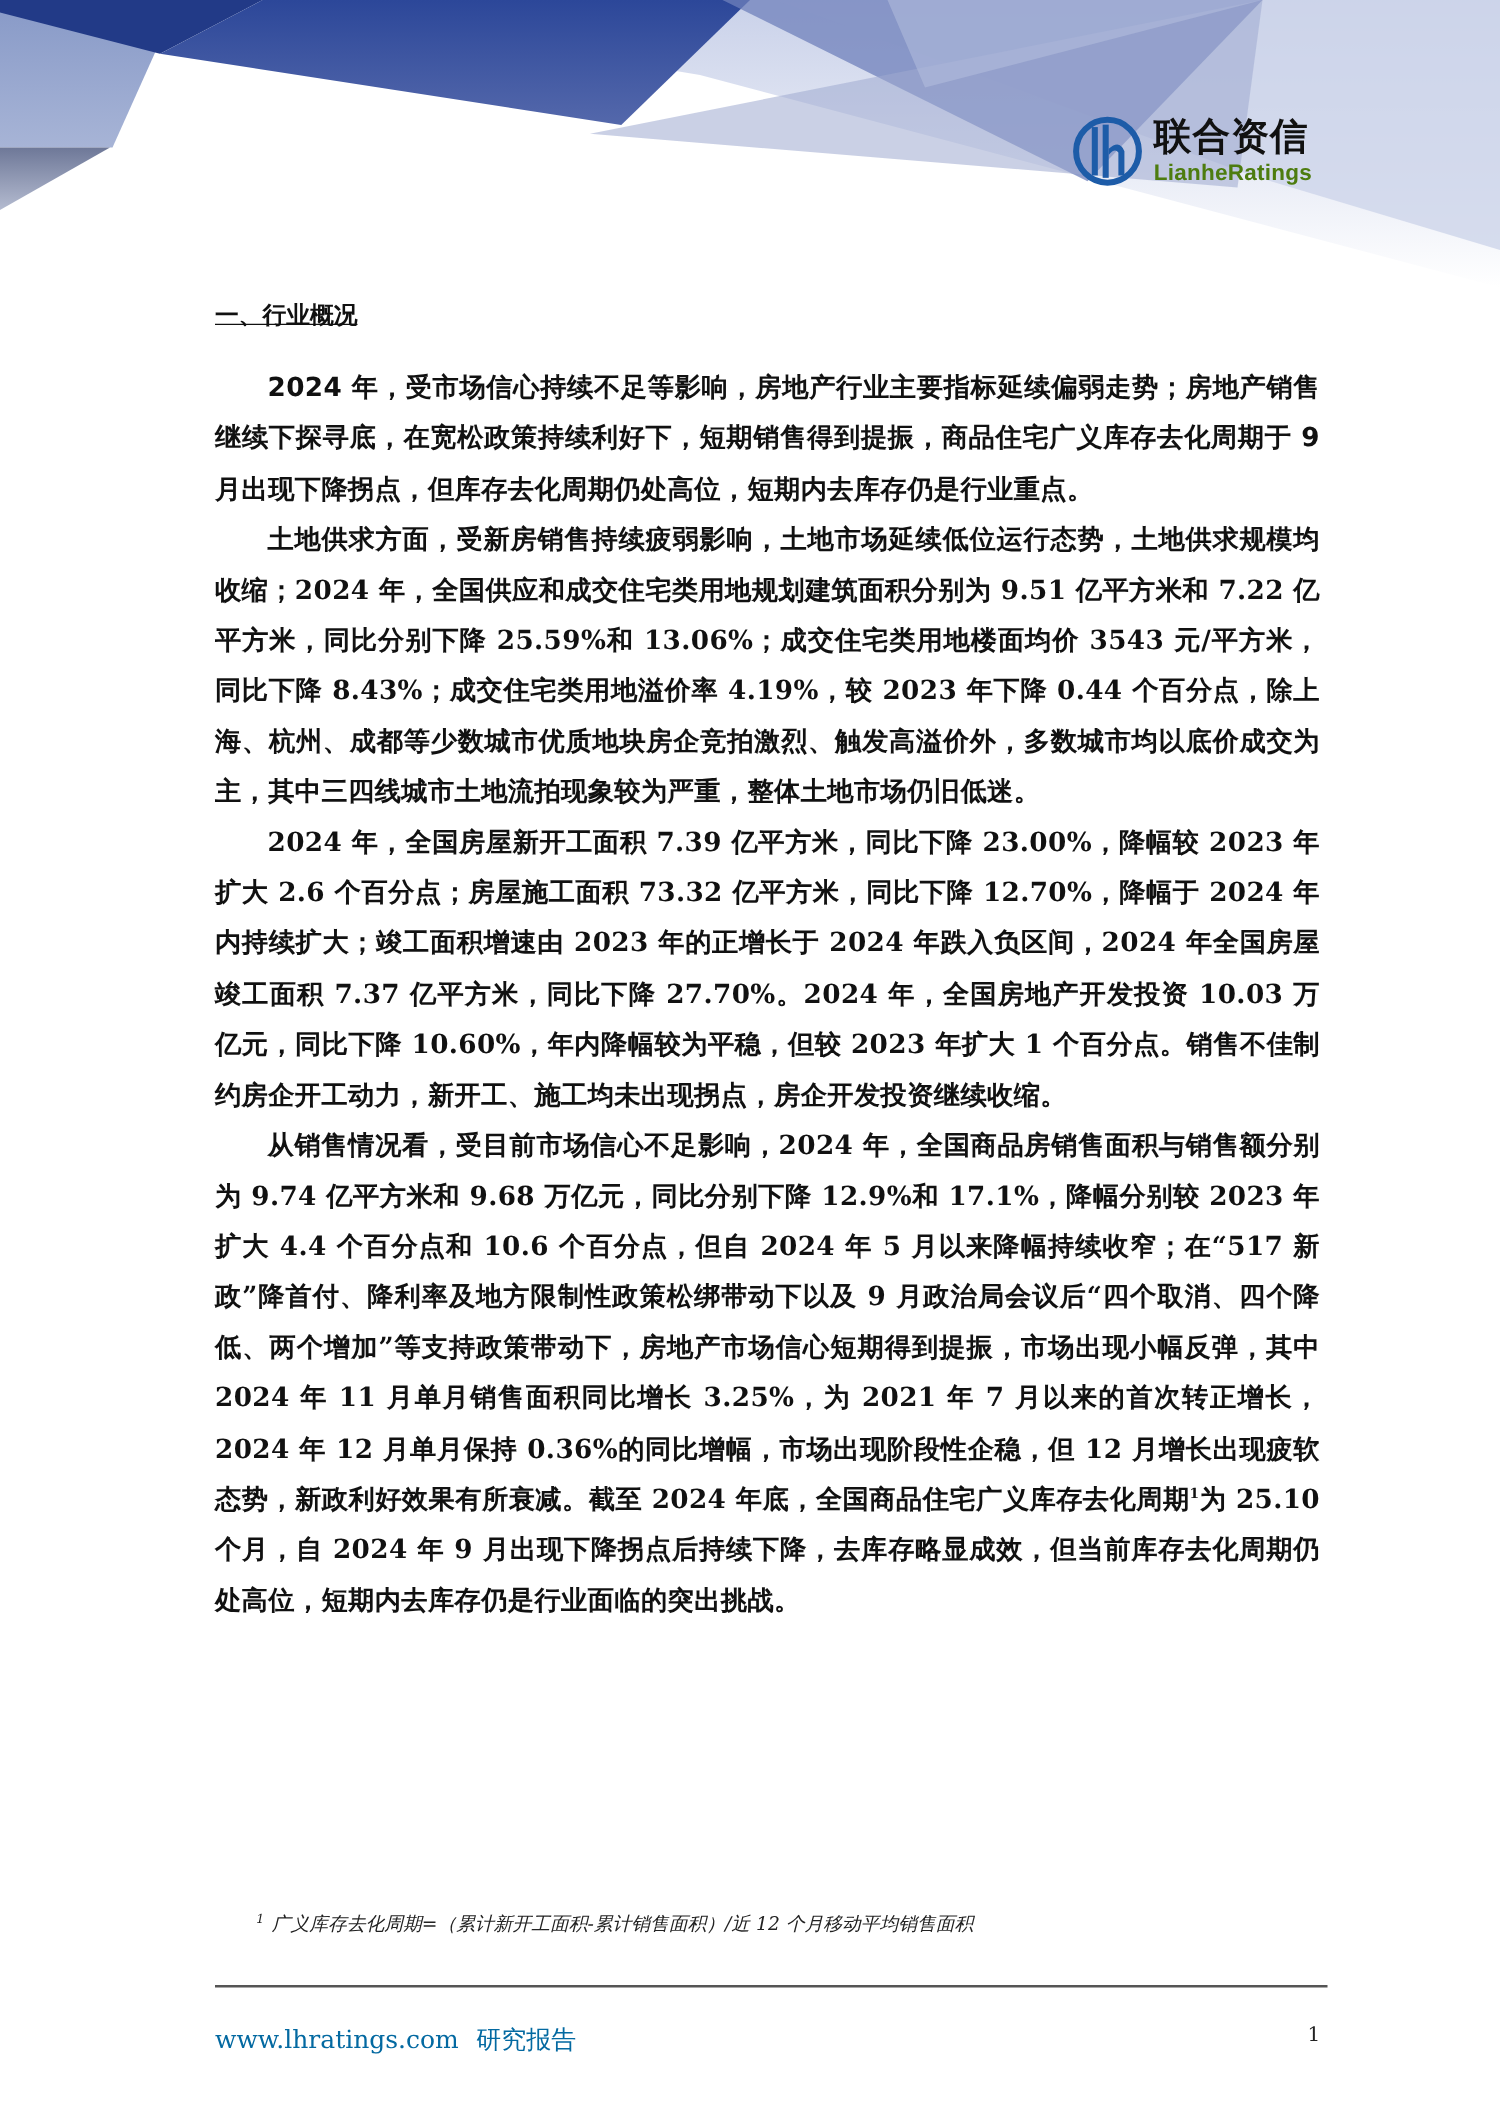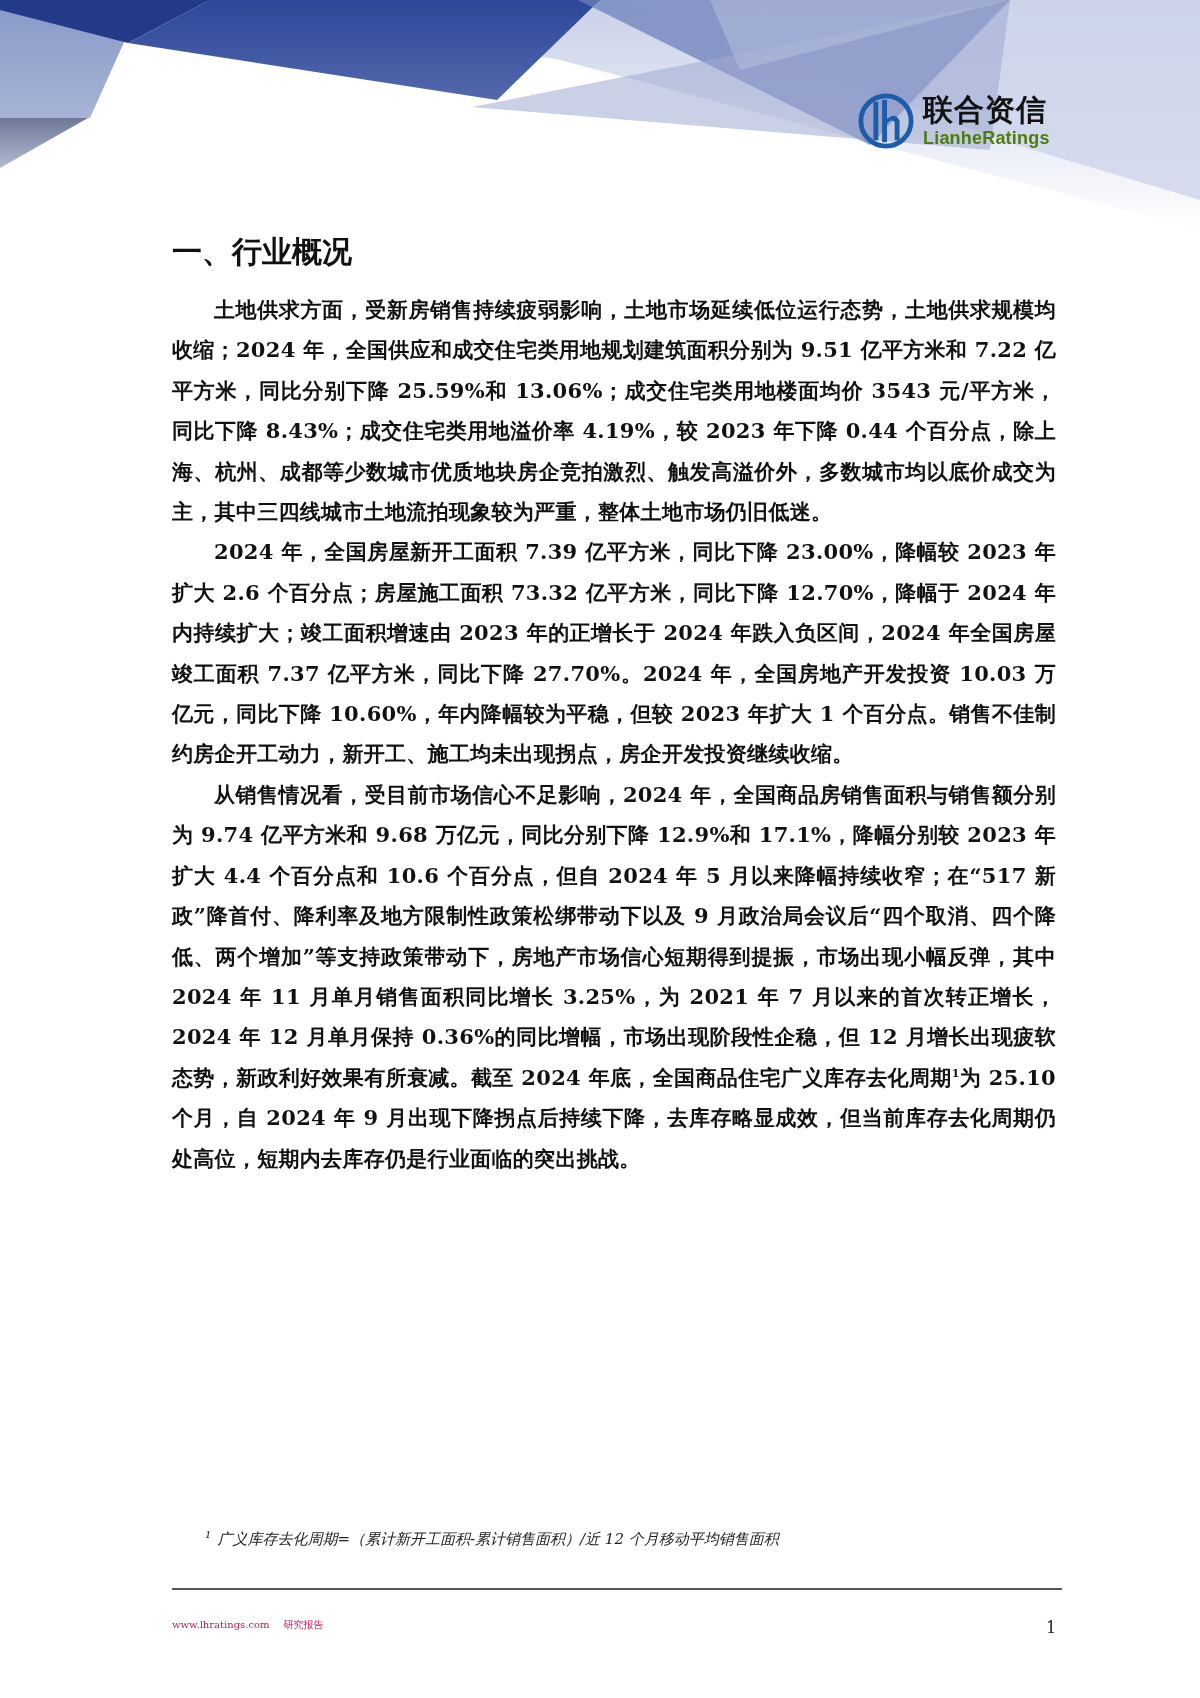--- a/index.html
+++ b/index.html
@@ -10,29 +10,29 @@
     color: #111;
   }
   .bg { position: absolute; left: 0; top: 0; width: 1200px; height: 300px; z-index: 0; }
   .logo { position: absolute; left: 857px; top: 92px; display: flex; align-items: center; z-index: 2; }
   .logo-mark { width: 58px; height: 58px; }
   .logo-text { margin-left: 8px; display: flex; flex-direction: column; }
   .logo-cn { font-family: Liberation Sans, sans-serif; font-weight: bold; font-size: 30px; letter-spacing: 1px; color: #111; line-height: 34px; }
   .logo-en { font-family: "Liberation Sans", sans-serif; font-weight: bold; font-size: 18px; color: #4d7c0f; line-height: 22px; letter-spacing: 0.2px; }
 
   .content { position: absolute; left: 172px; top: 230px; width: 884px; z-index: 2; }
-  .h1 { font-family: "DejaVu Sans", sans-serif; font-weight: bold; font-size: 30px; margin: 0 0 16px 0; line-height: 44px; }
+  .h1 { font-family: "DejaVu Sans", sans-serif; font-weight: bold; font-size: 19px; margin: 0 0 16px 0; line-height: 44px; text-decoration: underline; }
   .p { font-size: 21px; line-height: 40.4px; text-indent: 2em; text-align: justify; margin: 0; letter-spacing: 0.3px; font-weight: bold; }
   .p.bold { font-weight: bold; font-family: "DejaVu Sans", sans-serif; }
   sup { font-size: 11px; line-height: 0; }
 
   .footnote { position: absolute; left: 205px; top: 1530px; font-size: 15px; color: #222; z-index: 2; font-style: italic; }
   .footnote sup { font-size: 10px; margin-right: 6px; }
   .rule { position: absolute; left: 172px; top: 1588px; width: 890px; height: 2px; background: #555; z-index: 2; }
-  .footer-left { position: absolute; left: 172px; top: 1618px; font-size: 10px; color: #be185d; z-index: 2; }
+  .footer-left { position: absolute; left: 172px; top: 1618px; font-size: 20px; color: #0369a1; z-index: 2; }
   .footer-left span + span { margin-left: 14px; }
   .page-num { position: absolute; left: 1046px; top: 1618px; font-size: 16px; color: #222; z-index: 2; }
 </style>
 </head>
 <body>
 
 <svg class="bg" viewBox="0 0 1200 300" preserveAspectRatio="none">
   <defs>
     <linearGradient id="sky" x1="0" y1="0" x2="0" y2="1">
       <stop offset="0" stop-color="#c9d1e9"></stop>
@@ -76,20 +76,21 @@
     <path d="M31 28 Q40 20 44 30 L44 50 L39 50 L39 31 Q36 27 31 33 Z" fill="#1d5ca8"></path>
   </svg>
   <div class="logo-text">
     <span class="logo-cn">联合资信</span>
     <span class="logo-en">LianheRatings</span>
   </div>
 </div>
 
 <div class="content">
   <h1 class="h1">一、行业概况</h1>
+  <p class="p bold">2024 年，受市场信心持续不足等影响，房地产行业主要指标延续偏弱走势；房地产销售继续下探寻底，在宽松政策持续利好下，短期销售得到提振，商品住宅广义库存去化周期于 9 月出现下降拐点，但库存去化周期仍处高位，短期内去库存仍是行业重点。</p>
   <p class="p">土地供求方面，受新房销售持续疲弱影响，土地市场延续低位运行态势，土地供求规模均收缩；2024 年，全国供应和成交住宅类用地规划建筑面积分别为 9.51 亿平方米和 7.22 亿平方米，同比分别下降 25.59%和 13.06%；成交住宅类用地楼面均价 3543 元/平方米，同比下降 8.43%；成交住宅类用地溢价率 4.19%，较 2023 年下降 0.44 个百分点，除上海、杭州、成都等少数城市优质地块房企竞拍激烈、触发高溢价外，多数城市均以底价成交为主，其中三四线城市土地流拍现象较为严重，整体土地市场仍旧低迷。</p>
   <p class="p">2024 年，全国房屋新开工面积 7.39 亿平方米，同比下降 23.00%，降幅较 2023 年扩大 2.6 个百分点；房屋施工面积 73.32 亿平方米，同比下降 12.70%，降幅于 2024 年内持续扩大；竣工面积增速由 2023 年的正增长于 2024 年跌入负区间，2024 年全国房屋竣工面积 7.37 亿平方米，同比下降 27.70%。2024 年，全国房地产开发投资 10.03 万亿元，同比下降 10.60%，年内降幅较为平稳，但较 2023 年扩大 1 个百分点。销售不佳制约房企开工动力，新开工、施工均未出现拐点，房企开发投资继续收缩。</p>
   <p class="p"><span>从销售情况看，受目前市场信心不足影响，2024 年，全国商品房销售面积与销售额分别为 9.74 亿平方米和 9.68 万亿元，同比分别下降 12.9%和 17.1%，降幅分别较 2023 年扩大 4.4 个百分点和 10.6 个百分点，但自 2024 年 5 月以来降幅持续收窄；在“517 新政”降首付、降利率及地方限制性政策松绑带动下以及 9 月政治局会议后“四个取消、四个降低、两个增加”等支持政策带动下，房地产市场信心短期得到提振，市场出现小幅反弹，其中 2024 年 11 月单月销售面积同比增长 3.25%，为 2021 年 7 月以来的首次转正增长，2024 年 12 月单月保持 0.36%的同比增幅，市场出现阶段性企稳，但 12 月增长出现疲软态势，新政利好效果有所衰减。截至 2024 年底，全国商品住宅广义库存去化周期</span><sup>1</sup><span>为 25.10 个月，自 2024 年 9 月出现下降拐点后持续下降，去库存略显成效，但当前库存去化周期仍处高位，短期内去库存仍是行业面临的突出挑战。</span></p>
 </div>
 
 <div class="footnote">
   <sup>1</sup><span>广义库存去化周期=（累计新开工面积-累计销售面积）/近 12 个月移动平均销售面积</span>
 </div>
 
 <div class="rule"></div>

